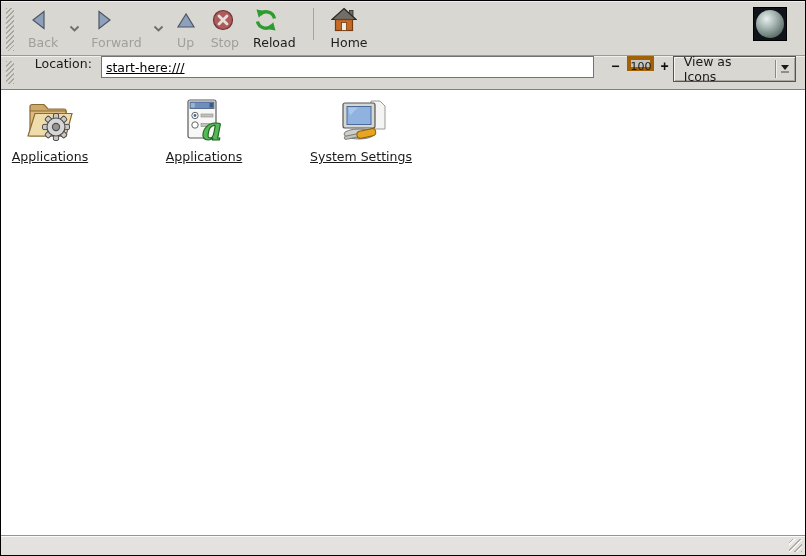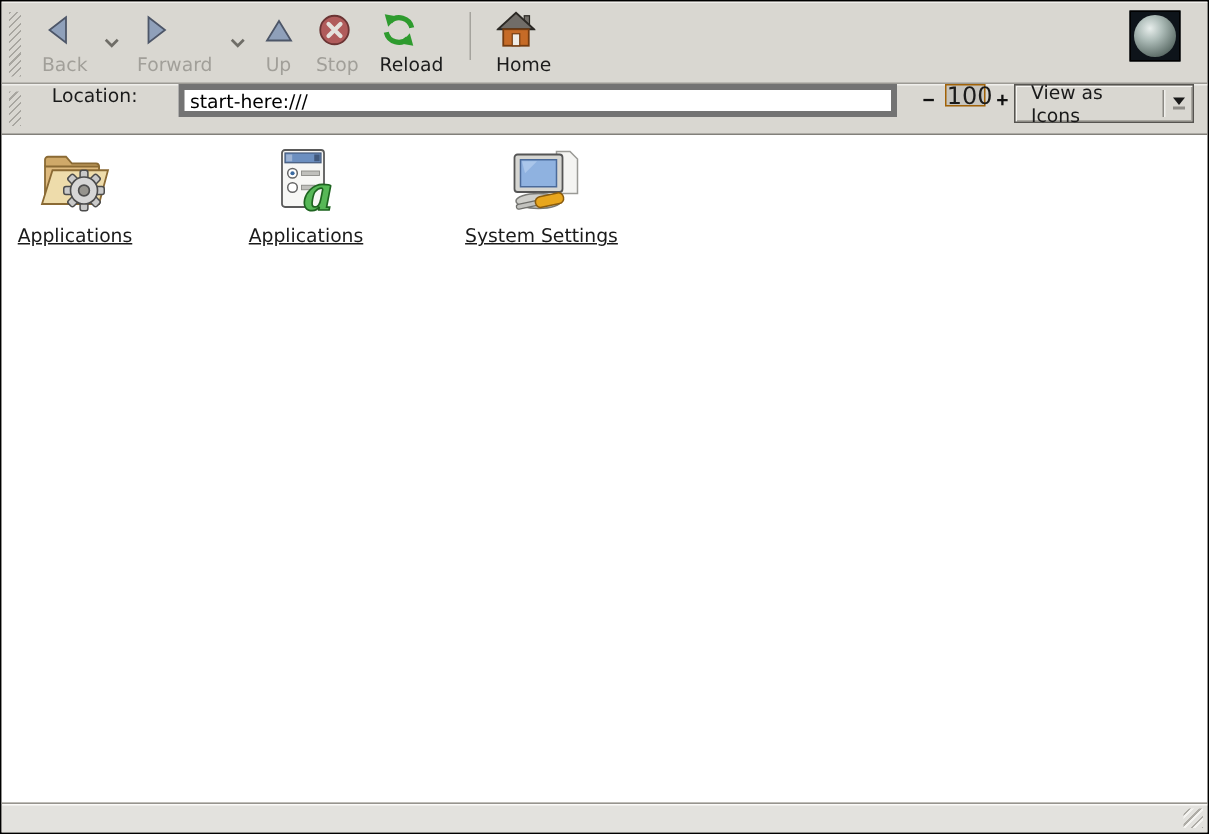--- a/index.html
+++ b/index.html
@@ -74,35 +74,35 @@
     height:34px; flex:none;
     display:flex; align-items:flex-start;
     padding:0 9px 0 4px;
     background:#d9d7d1;
     border-bottom:1px solid #82807a;
     box-shadow:inset 0 1px 0 #f0efec;
   }
   .locationbar .handle { margin:5px 7px 5px 1px; }
   .loc-label { margin-left:14px; }
   .loc-input {
-    margin-left:27px; width:506px; height:22px;
-    border:4px solid #737373;
+    margin-left:9px; width:506px; height:22px;
+    border:1px solid #737373;
     background:#fff; color:#000;
-    font:inherit; padding:0 4px;
+    font:inherit; padding:0 4px;text-decoration:underline;
   }
   .zoom-out, .zoom-in {
     border:none; background:none; cursor:pointer;
     font-weight:bold; font-size:14px; color:#111;
     padding:2px 4px;
   }
   .zoom-out { margin-left:13px; }
   .zoom-box {
     margin:0 3px; width:27px; height:15px;
-    background:#c7c5bf; border:1px solid #a16207;
-    font-size:16px; text-align:center; line-height:13px;
+    background:#c7c5bf; border:4px solid #a16207;
+    font-size:11px; text-align:center; line-height:13px;
     color:#1a1a1a;
   }
   .view-select {
     height:26px;
     display:flex; align-items:center;
     background:#d9d7d1;
     border:1px solid #565450;
     box-shadow:inset 1px 1px 0 #f6f5f2, inset -1px -1px 0 #a9a7a0;
     cursor:pointer;
   }

